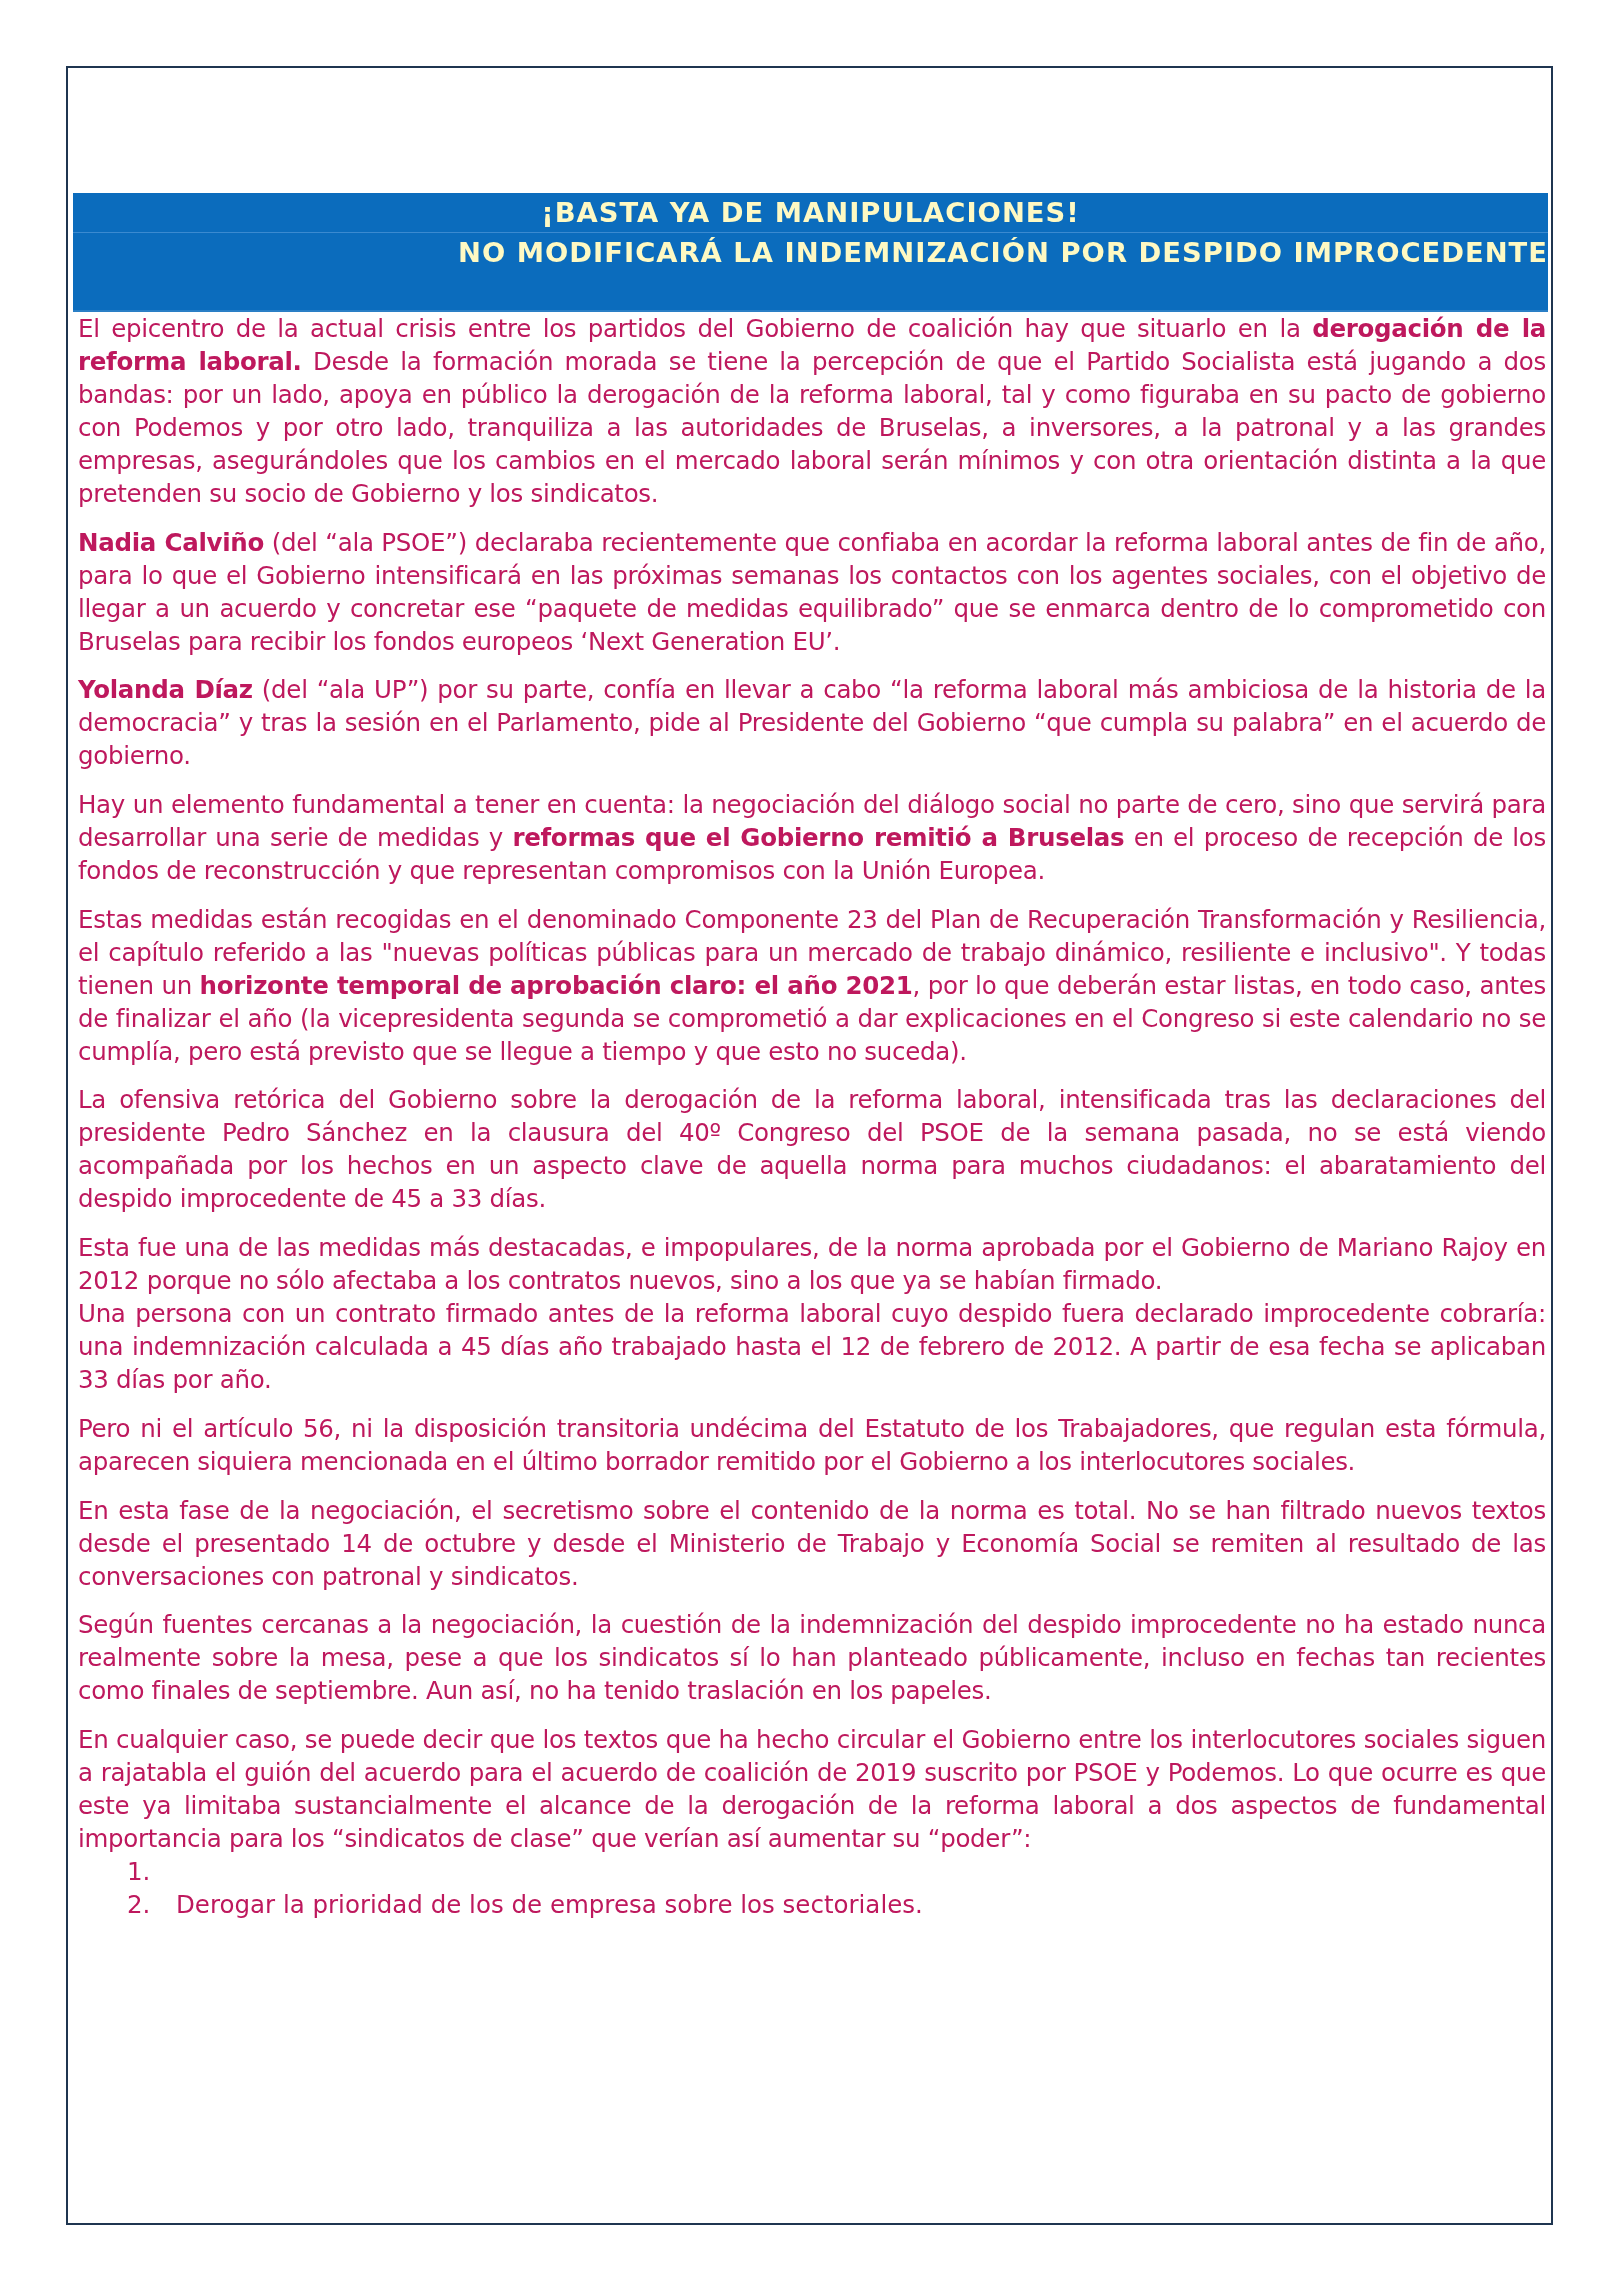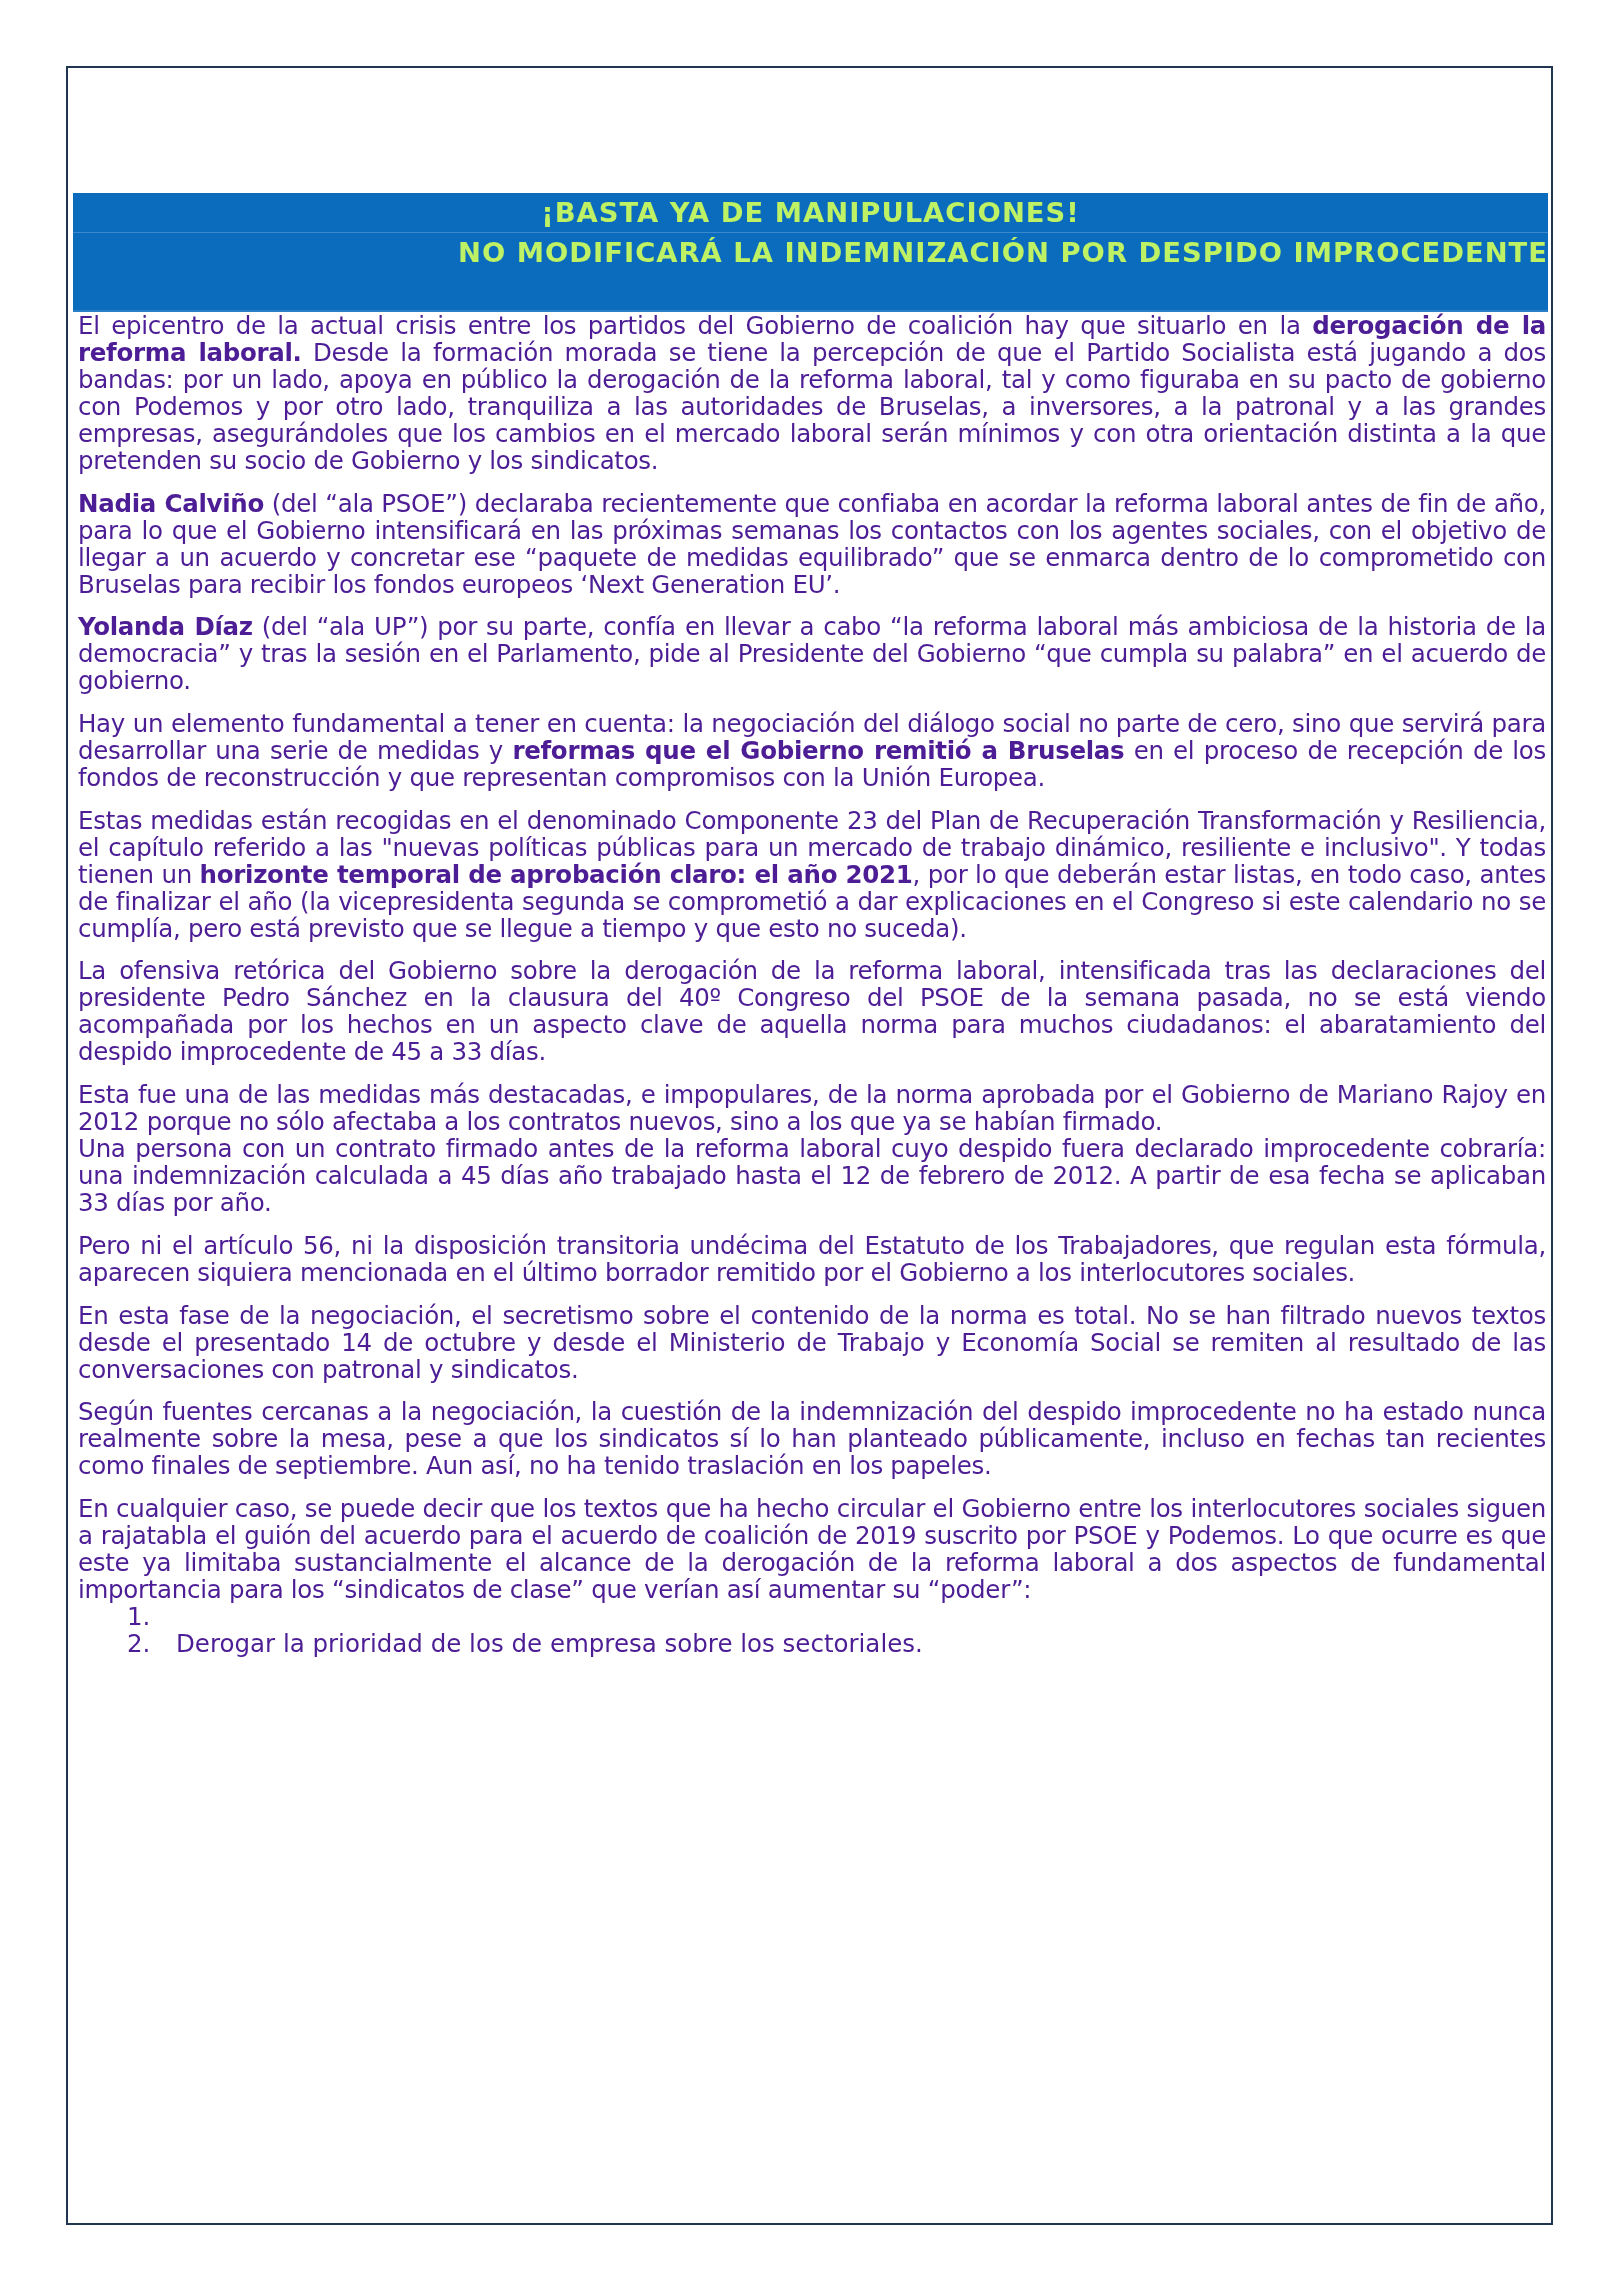--- a/index.html
+++ b/index.html
@@ -12,31 +12,31 @@
   }
   .header {
     position: absolute; left: 73px; top: 193px;
     width: 1475px; height: 119px;
     background: #0b6cbd;
     border-bottom: 2.9px solid #2a7fc6;
     box-sizing: border-box;
   }
   .header-line {
     height: 39px; line-height: 39px;
-    text-align: center; color: #bef264;
+    text-align: center; color: #fef9c3;
     font-family: "DejaVu Sans", sans-serif;
     font-weight: bold; font-size: 27.4px; letter-spacing: 1px;
     border-bottom: 1px solid #3b8ad0;
     white-space: nowrap; overflow: hidden;
   }
   .header-line:last-child { border-bottom: none; text-align: right; }
   .body {
     position: absolute; left: 78px; top: 312px; width: 1468px;
     font-family: "DejaVu Sans", sans-serif;
-    font-size: 24.5px; line-height: 27px; color: #4c1d95;
+    font-size: 24.5px; line-height: 33px; color: #be185d;
   }
   .body p {
     margin: 0 0 15.7px 0;
     text-align: justify;
     text-align-last: left;
     letter-spacing: -0.3px;
   }
   .body b { font-weight: bold; }
   .list { list-style: none; margin: -15.7px 0 0 0; padding: 0; }
   .list li { display: flex; }

